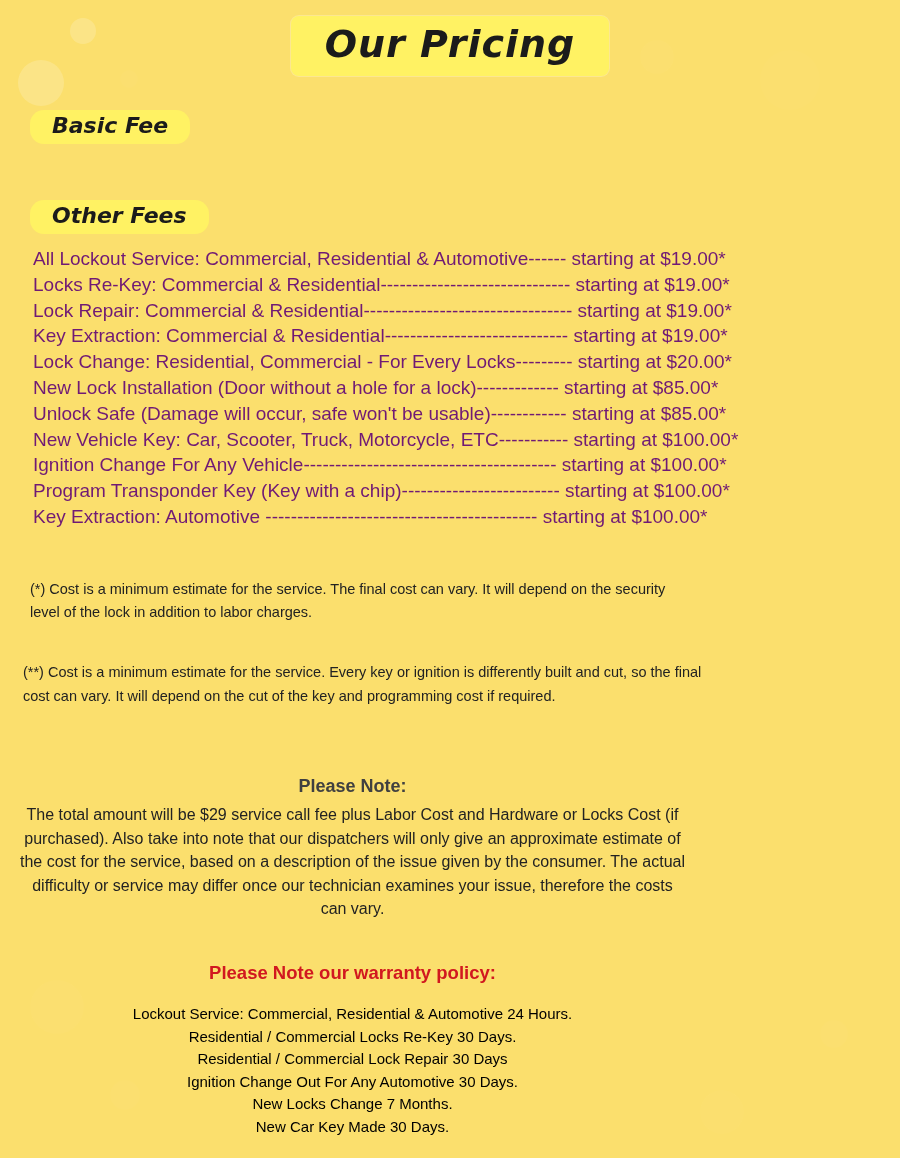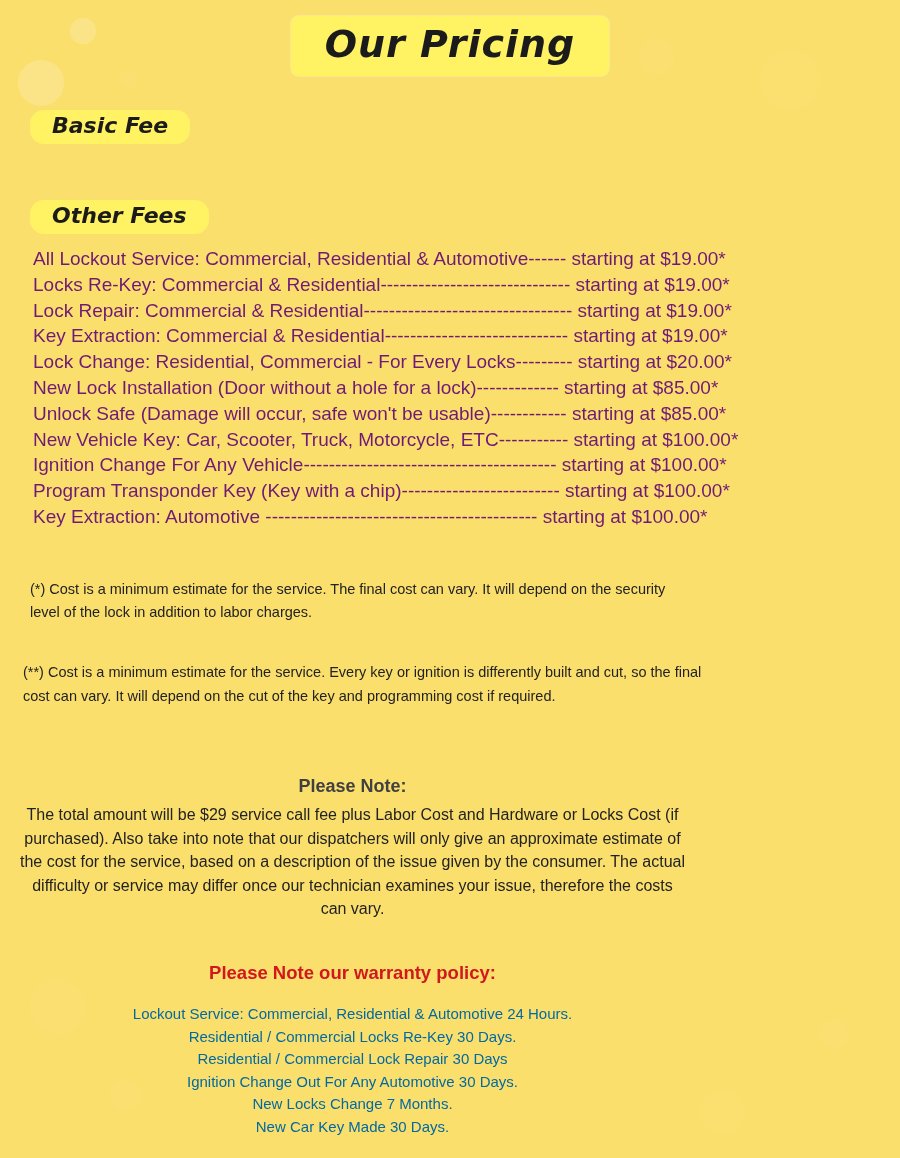--- a/index.html
+++ b/index.html
@@ -143,21 +143,21 @@
   }
   .warranty-head {
     color: #d1181f;
     font-weight: bold;
     font-size: 18.5px;
     margin-bottom: 19px;
   }
   .warranty-line {
     font-size: 15px;
     line-height: 22.6px;
-    color: #0369a1;
+    color: #000000;
   }
 
   
   .badges {
     position: absolute;
     right: 0;
     top: 140px;
     width: 230px;
     height: 830px;
   }

